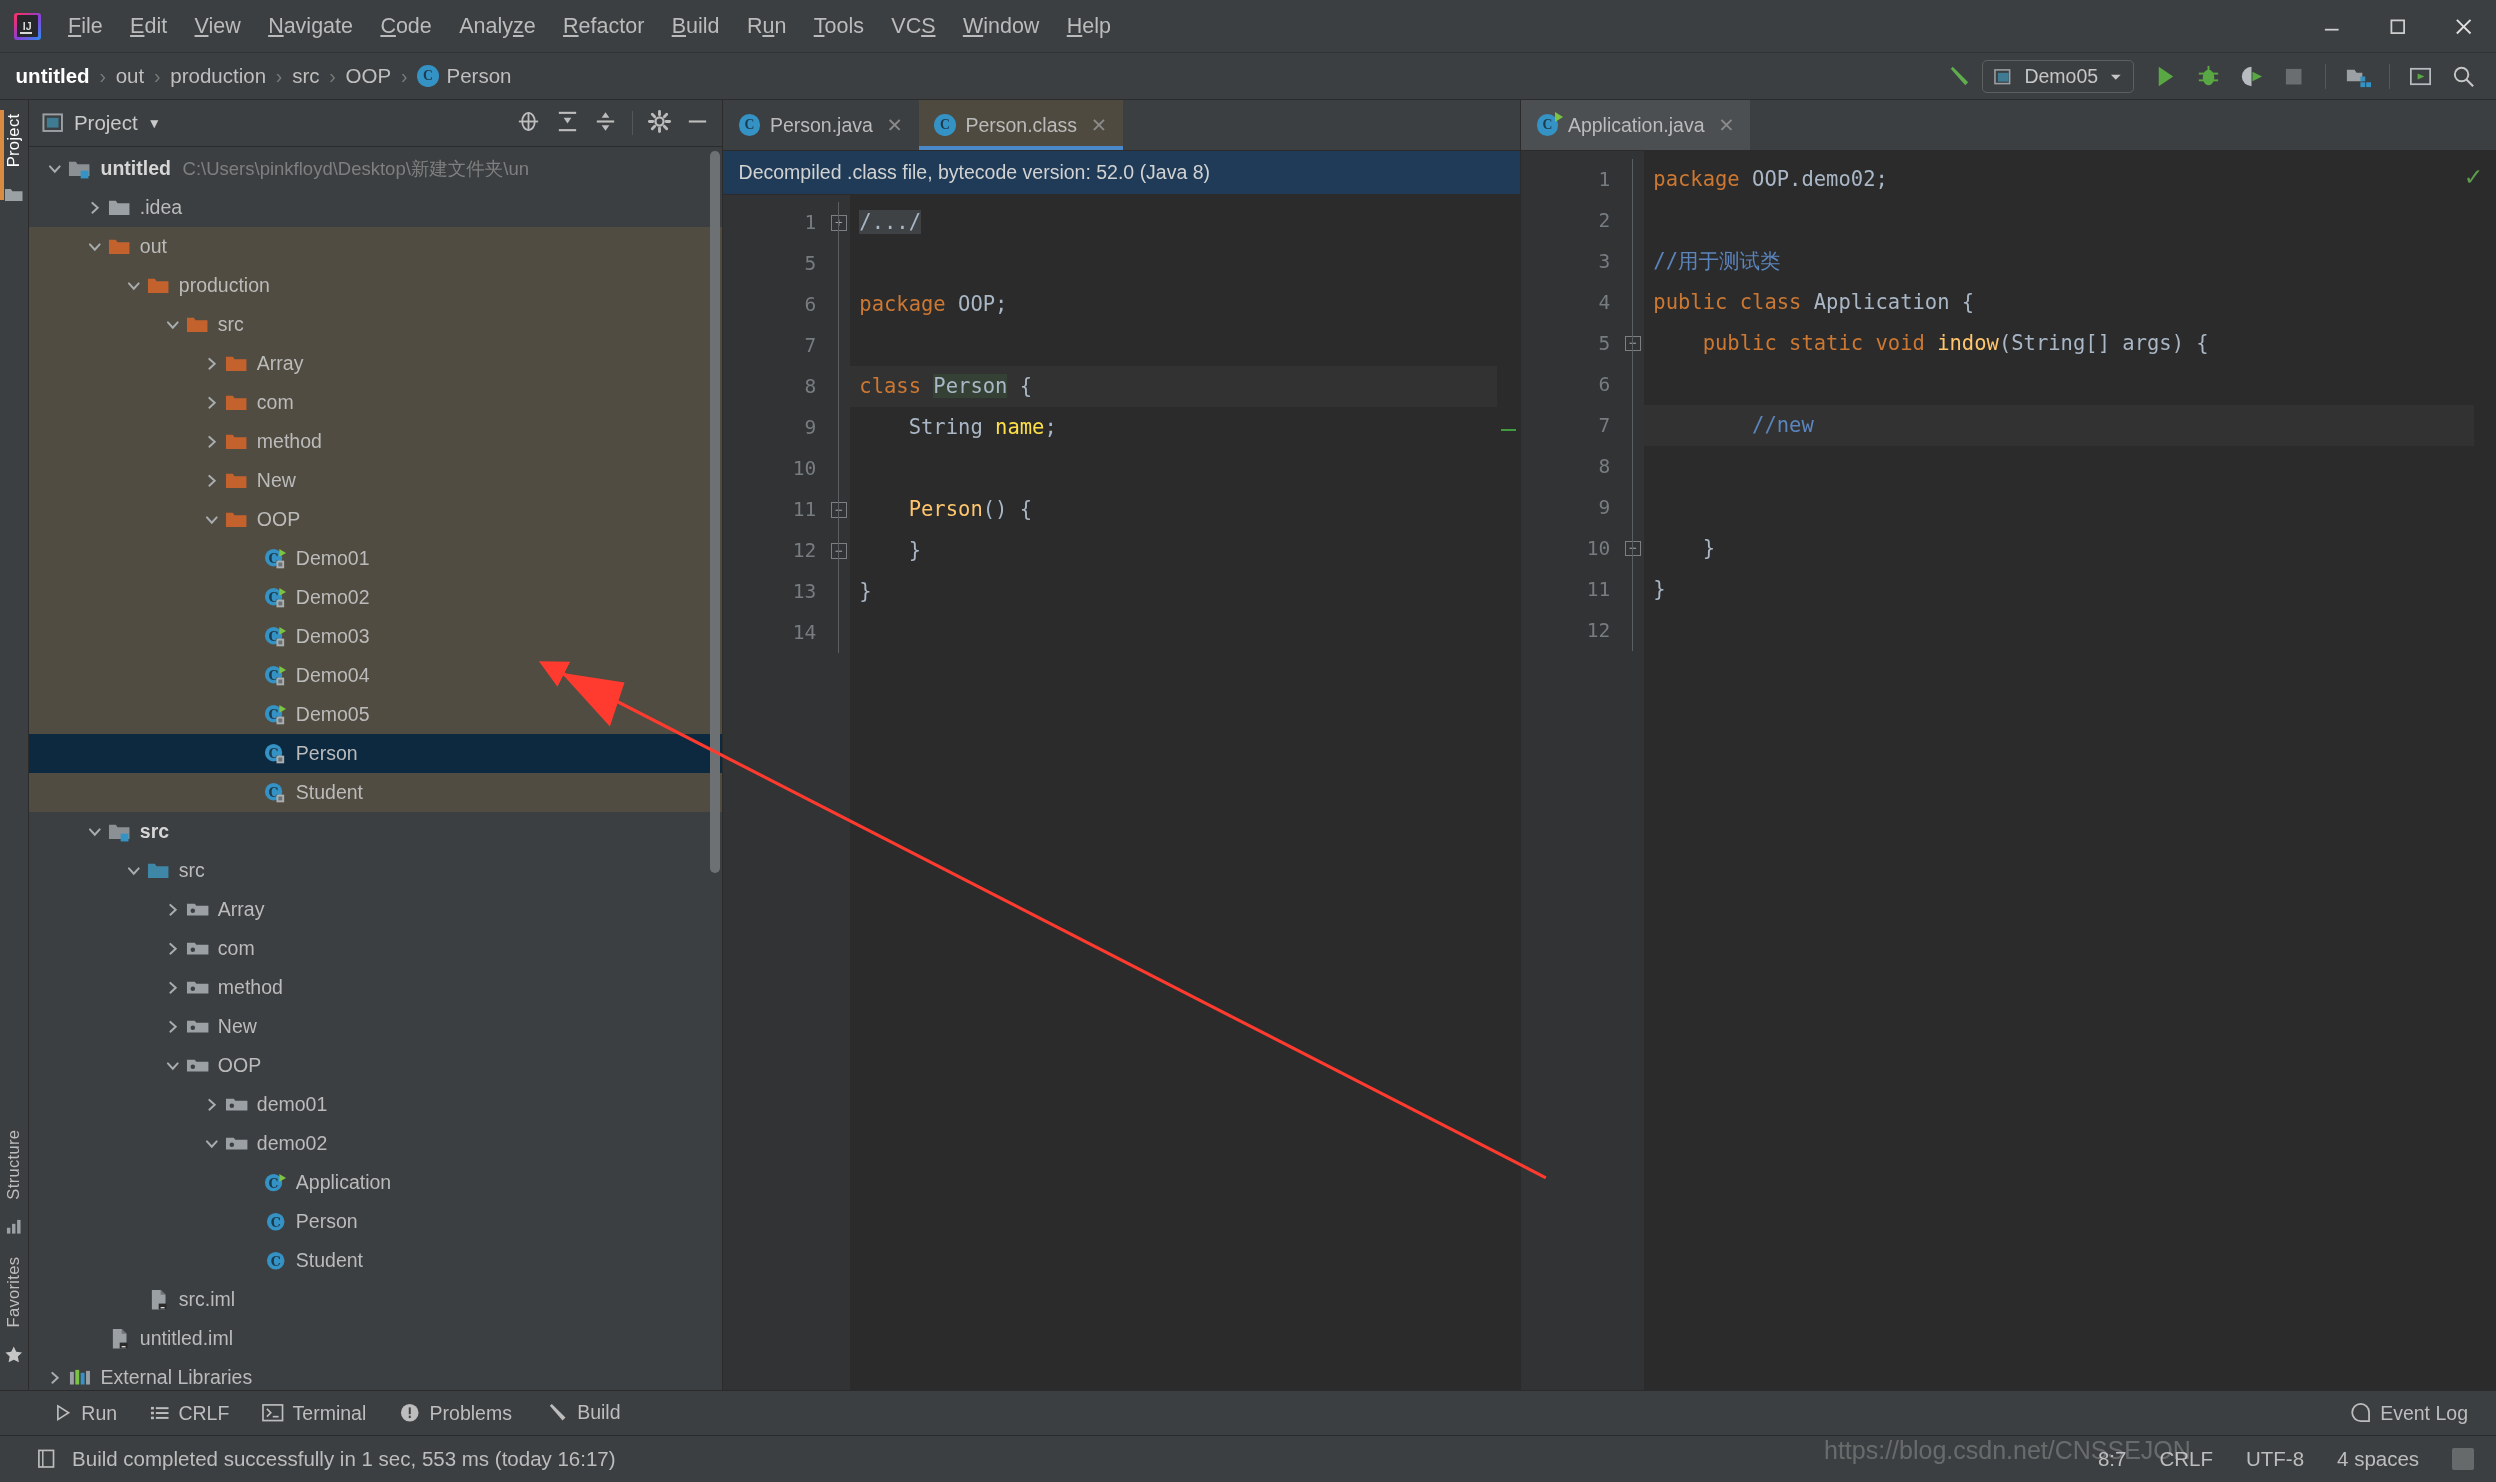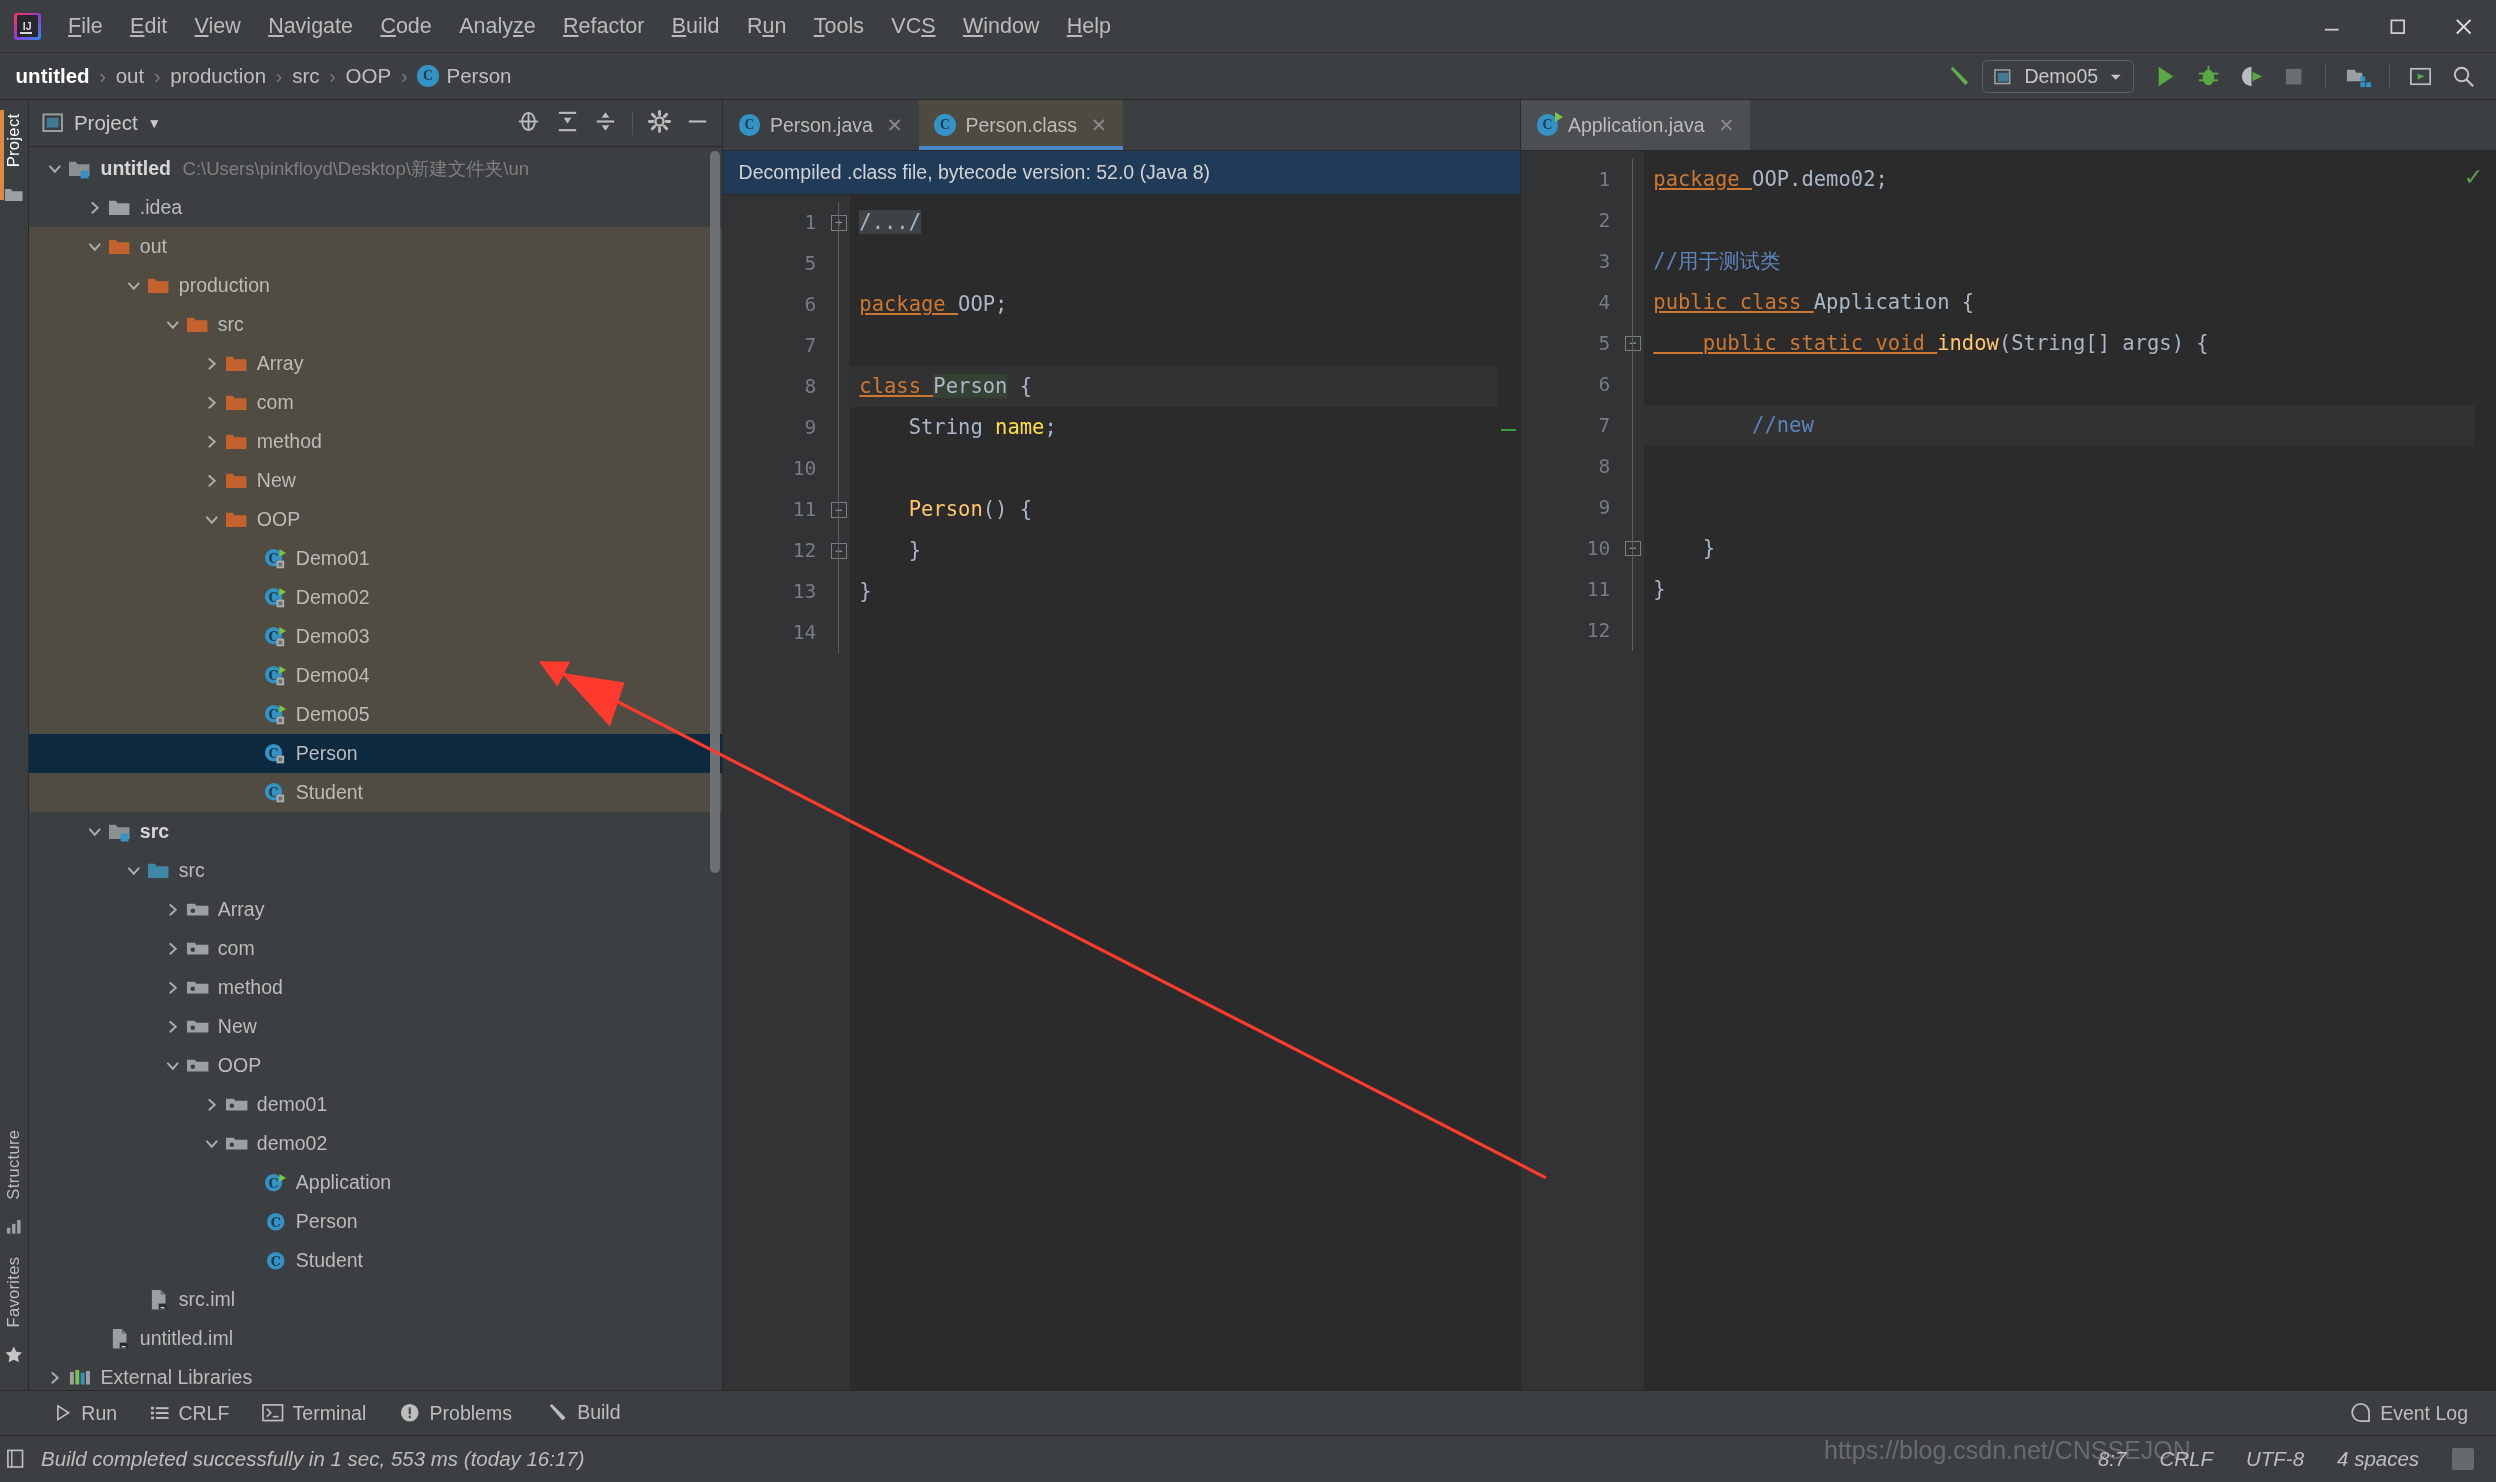--- a/index.html
+++ b/index.html
@@ -182,21 +182,21 @@
     font-family: "DejaVu Sans Mono", monospace;
   }
   .fold-line { position: absolute; left: 9.8px; width: 1px; background: #5b5f61; }
 
   .code-pane {
     flex: 1 1 auto; background: #2b2b2b; padding-top: 7.8px; position: relative; overflow: hidden;
     font-family: "DejaVu Sans Mono", monospace; font-size: 20.5px;
   }
   .cline { height: 41px; line-height: 41px; white-space: pre; padding-left: 9.8px; }
   .cline.caret-row { background: #323232; }
-  .kw { color: #cc7832; text-decoration: underline; }
+  .kw { color: #cc7832; }
   .field { color: #fde047; }
   .cmt-blue { color: #5c84bd; }
   .plain { color: #a9b7c6; }
   .fn { color: #ffc66d; }
   .fold-text { background: #3e4244; color: #a9b7c6; }
   .ident-hl { background: #344134; }
 
   .marker-stripe { position: absolute; right: 0; top: 0; bottom: 0; width: 23.4px; background: #2b2b2b; }
   .mk { position: absolute; right: 3.9px; width: 15.6px; height: 2.9px; }
   .check-mark { position: absolute; right: 13.7px; top: 11.7px; color: #5c9c4c; font-size: 23.4px; }
@@ -204,21 +204,21 @@
   
   .toolwindow-bar {
     height: 45px; flex: 0 0 45px; background: #3c3f41; display: flex; align-items: center;
     border-top: 1px solid #2b2b2b; position: relative; padding-left: 53px; gap: 33px;
   }
   .tw-item { display: flex; align-items: center; gap: 8.8px; color: #bdbdbd; font-size: 19.5px; }
   .tw-right { position: absolute; right: 29px; display: flex; align-items: center; gap: 8.8px; color: #bdbdbd; font-size: 19.5px; }
 
   .statusbar {
     height: 47px; flex: 0 0 47px; background: #3c3f41; display: flex; align-items: center;
-    border-top: 1px solid #2b2b2b; position: relative; padding-left: 4px; font-style: italic;
+    border-top: 1px solid #2b2b2b; position: relative; padding-left: 35px;
   }
   .status-msg { color: #bdbdbd; font-size: 20.5px; margin-left: 13.7px; }
   .status-right {
     position: absolute; right: 23.4px; display: flex; align-items: center; gap: 33px;
     color: #bdbdbd; font-size: 20.5px;
   }
   .lockicon { width: 21.5px; height: 21.5px; background: #76797a; border-radius: 2px; opacity: .75; }
 
   
   .annot { position: absolute; left: 0; top: 0; width: 2497px; height: 1482px; pointer-events: none; }

